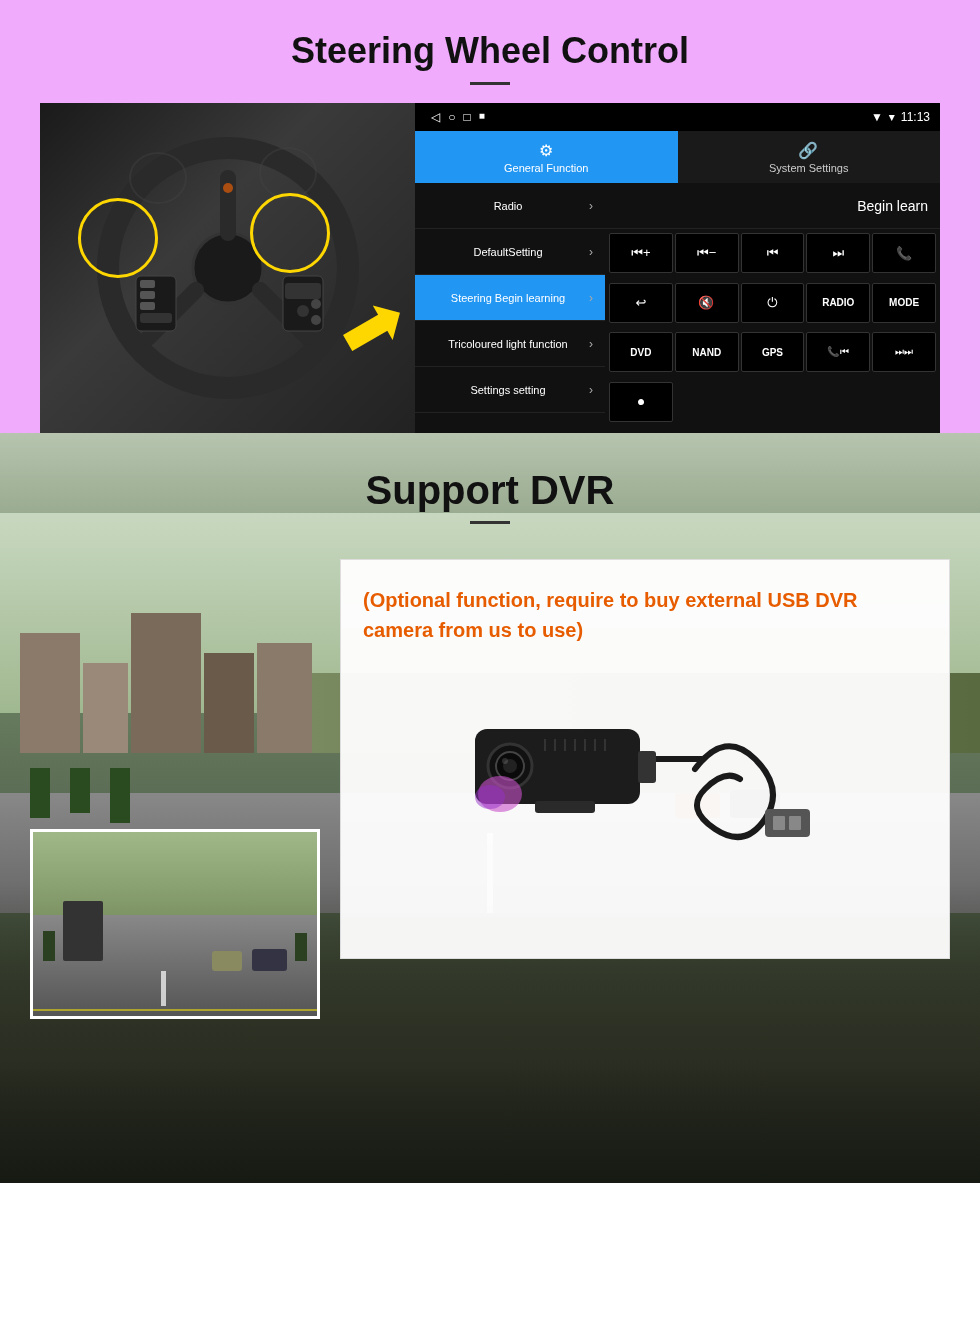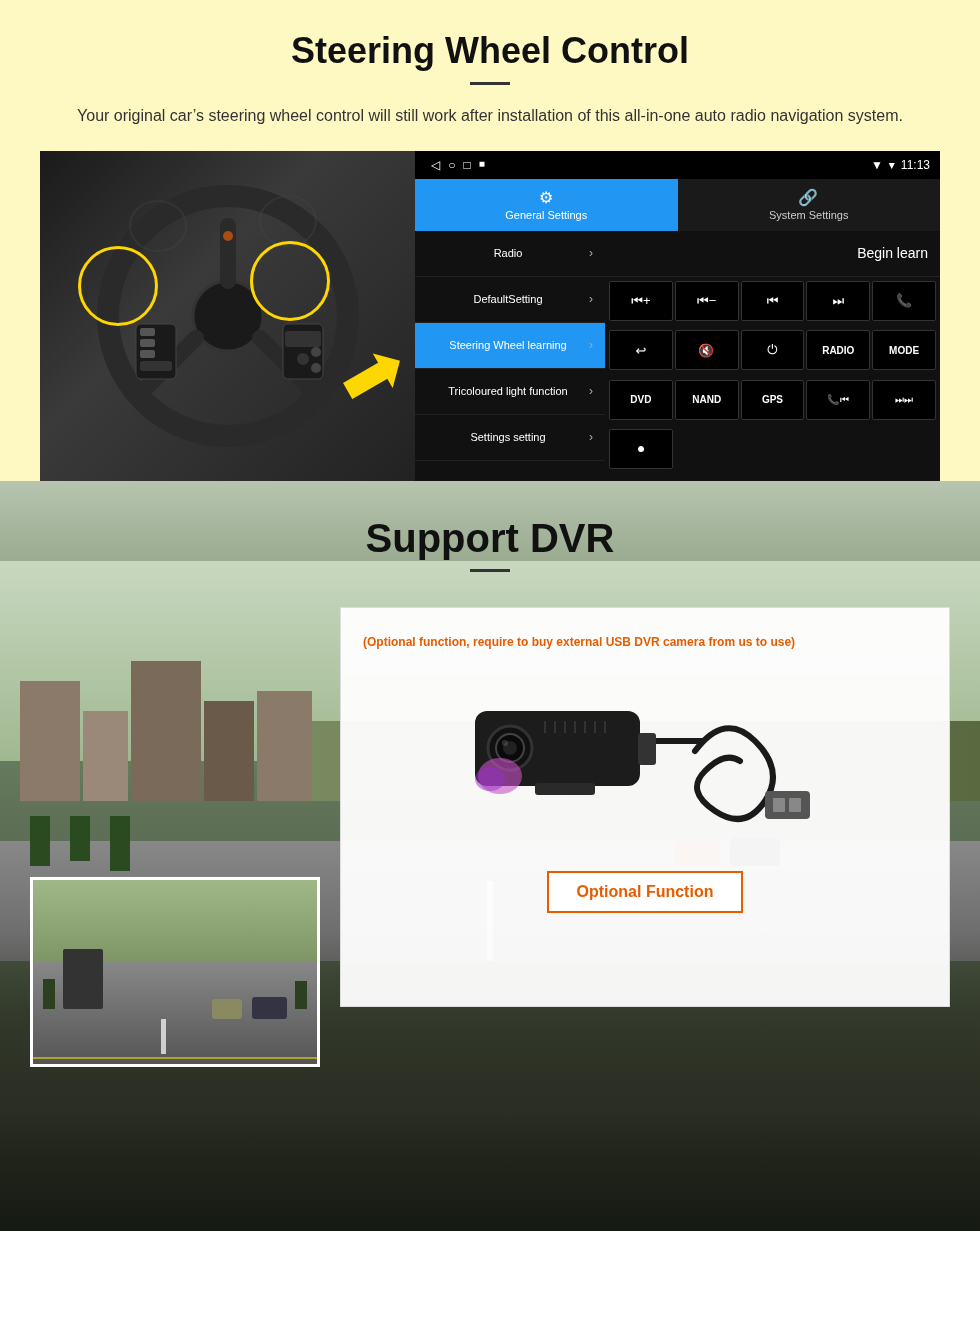--- a/index.html
+++ b/index.html
@@ -7,21 +7,21 @@
       width: 980px;
       min-height: 1335px;
       font-family: Arial, sans-serif;
       background: #fff;
       overflow-x: hidden;
     }
 
     
     .section-steering {
       padding: 30px 40px 0 40px;
-      background: #fef9c3;
+      background: #f0abfc;
     }
     .section-title {
       text-align: center;
       font-size: 36px;
       font-weight: 900;
       color: #111;
       margin-bottom: 10px;
     }
     .section-divider {
       width: 40px;
@@ -303,24 +303,24 @@
     .dvr-info-card {
       background: rgba(255,255,255,0.95);
       border: 1px solid #ddd;
       padding: 25px 22px 22px 22px;
       flex: 1;
       min-height: 400px;
       position: relative;
     }
     .dvr-info-optional {
       color: #e85c00;
-      font-size: 12px;
+      font-size: 20px;
       font-weight: bold;
       line-height: 1.5;
-      margin-bottom: 0;
+      margin-bottom: 24px;
     }
     .dvr-info-desc {
       font-size: 15px;
       color: #222;
       line-height: 1.6;
       margin-bottom: 20px;
     }
 
     
     .dvr-camera-img {
@@ -370,21 +370,20 @@
       background: 
         linear-gradient(to bottom, transparent 0%, #2a2a20 100%);
     }
   </style>
 </head>
 <body>
 
 <div class="section-steering">
   <h1 class="section-title">Steering Wheel Control</h1>
   <div class="section-divider"></div>
-  <p class="section-subtitle">Your original car’s steering wheel control will still work after installation of this all-in-one auto radio navigation system.</p>
 
   <div class="steering-content">
 
     <div class="steering-photo">
       <div class="steering-photo-overlay">
 
         <svg class="steering-wheel-svg" viewBox="0 0 280 280">
 
           <circle cx="140" cy="140" r="120" fill="none" stroke="#2a2a2a" stroke-width="22"></circle>
 
@@ -431,41 +430,41 @@
         <div class="status-right">
           <span>▼</span>
           <span>▾</span>
           <span>11:13</span>
         </div>
       </div>
 
       <div class="settings-tabs">
         <div class="settings-tab active">
           <span class="tab-icon">⚙</span>
-          <span>General Settings</span>
+          <span>General Function</span>
         </div>
         <div class="settings-tab inactive">
           <span class="tab-icon">🔗</span>
           <span>System Settings</span>
         </div>
       </div>
 
       <div class="menu-area">
 
         <div class="menu-list">
           <div class="menu-item">
             <span class="menu-item-text">Radio</span>
             <span class="chevron">›</span>
           </div>
           <div class="menu-item">
             <span class="menu-item-text">DefaultSetting</span>
             <span class="chevron">›</span>
           </div>
           <div class="menu-item active">
-            <span class="menu-item-text">Steering Wheel learning</span>
+            <span class="menu-item-text">Steering Begin learning</span>
             <span class="chevron">›</span>
           </div>
           <div class="menu-item">
             <span class="menu-item-text">Tricoloured light function</span>
             <span class="chevron">›</span>
           </div>
           <div class="menu-item">
             <span class="menu-item-text">Settings setting</span>
             <span class="chevron">›</span>
           </div>
@@ -594,18 +593,17 @@
 
           <ellipse cx="45" cy="115" rx="22" ry="18" fill="rgba(200,80,200,0.6)"></ellipse>
           <ellipse cx="35" cy="118" rx="15" ry="12" fill="rgba(150,50,200,0.5)"></ellipse>
 
           <rect x="80" y="122" width="60" height="12" rx="3" fill="#2a2a2a"></rect>
 
           <rect x="183" y="72" width="18" height="32" rx="3" fill="#333"></rect>
         </svg>
       </div>
 
-      <button class="optional-btn">Optional Function</button>
     </div>
   </div>
 
   <div class="dvr-bottom-dark"></div>
 </div>
 
 </body></html>

